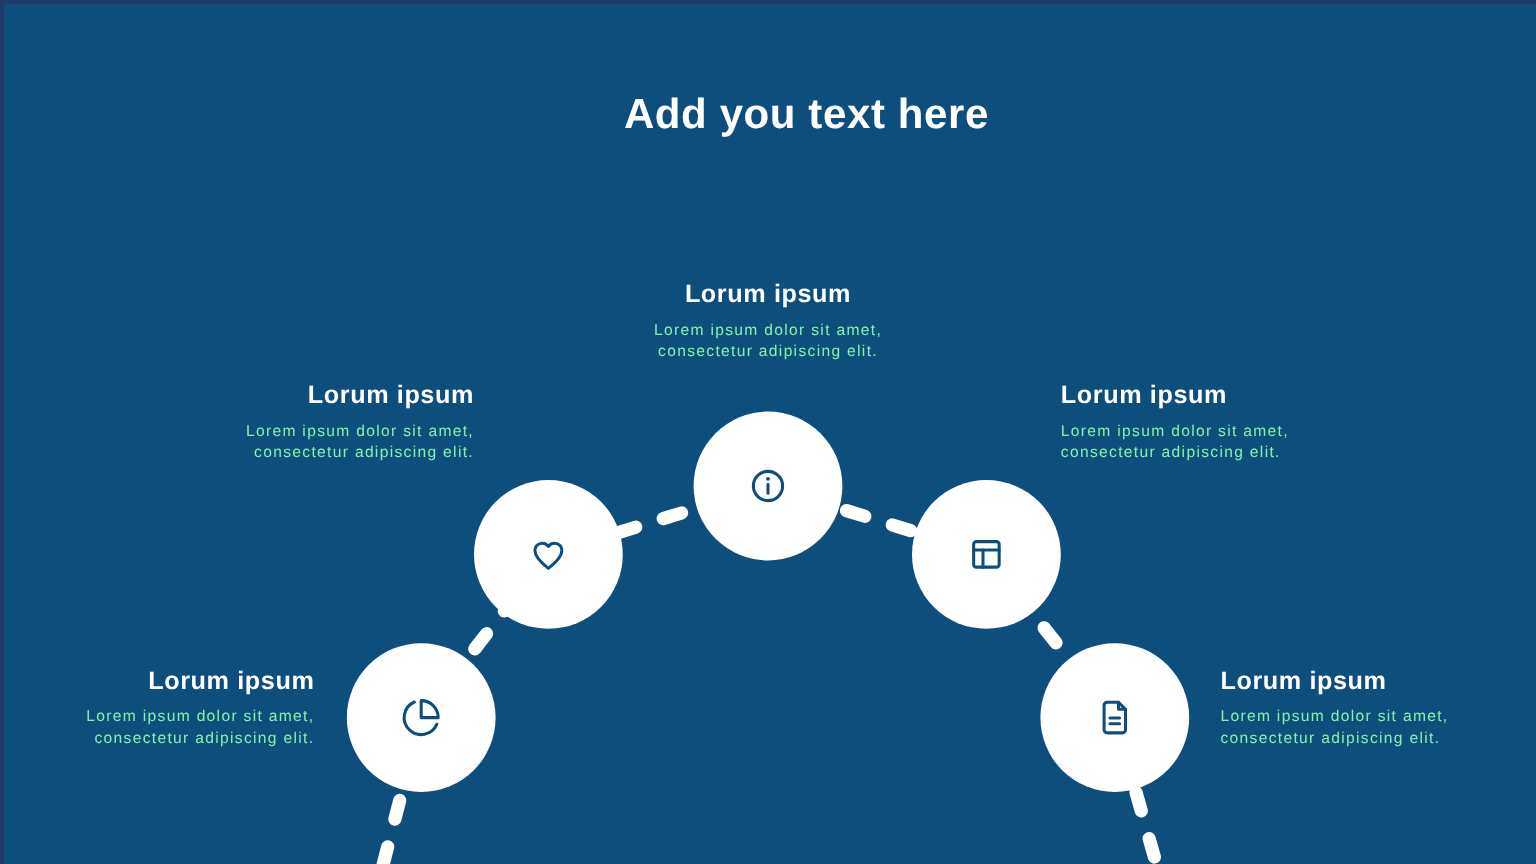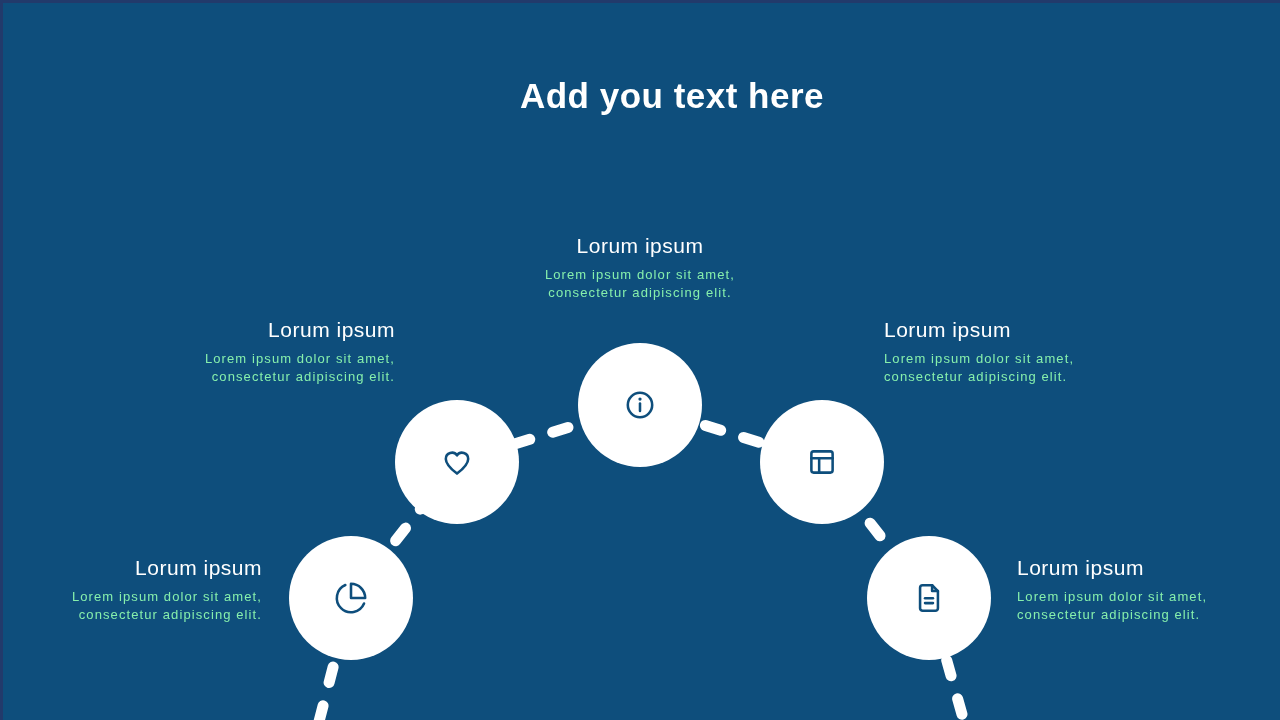--- a/index.html
+++ b/index.html
@@ -39,21 +39,21 @@
   .node .icon svg { display: block; width: 100%; height: 100%; }
 
   .node-top          { left: 578px; top: 343px; }
   .node-upper-left   { left: 395px; top: 400px; }
   .node-upper-right  { left: 760px; top: 400px; }
   .node-lower-left   { left: 289px; top: 536px; }
   .node-lower-right  { left: 867px; top: 536px; }
 
   .textblock { position: absolute; width: 210px; color: var(--text, #FFFFFF); }
   .tb-heading {
-    font-size: 21px; font-weight: 400; letter-spacing: 0.5px;
+    font-size: 21px; font-weight: 700; letter-spacing: 0.5px;
     margin: 0 0 8px 0; color: #FFFFFF;
   }
   .tb-body {
     font-size: 13px; line-height: 1.35; letter-spacing: 1.1px;
     color: #86efac;
   }
   .tb-top         { left: 525px; top: 234px; width: 230px; text-align: center; }
   .tb-upper-left  { left: 185px; top: 318px; text-align: right; }
   .tb-upper-right { left: 884px; top: 318px; text-align: left; }
   .tb-lower-left  { left:  52px; top: 556px; text-align: right; }

